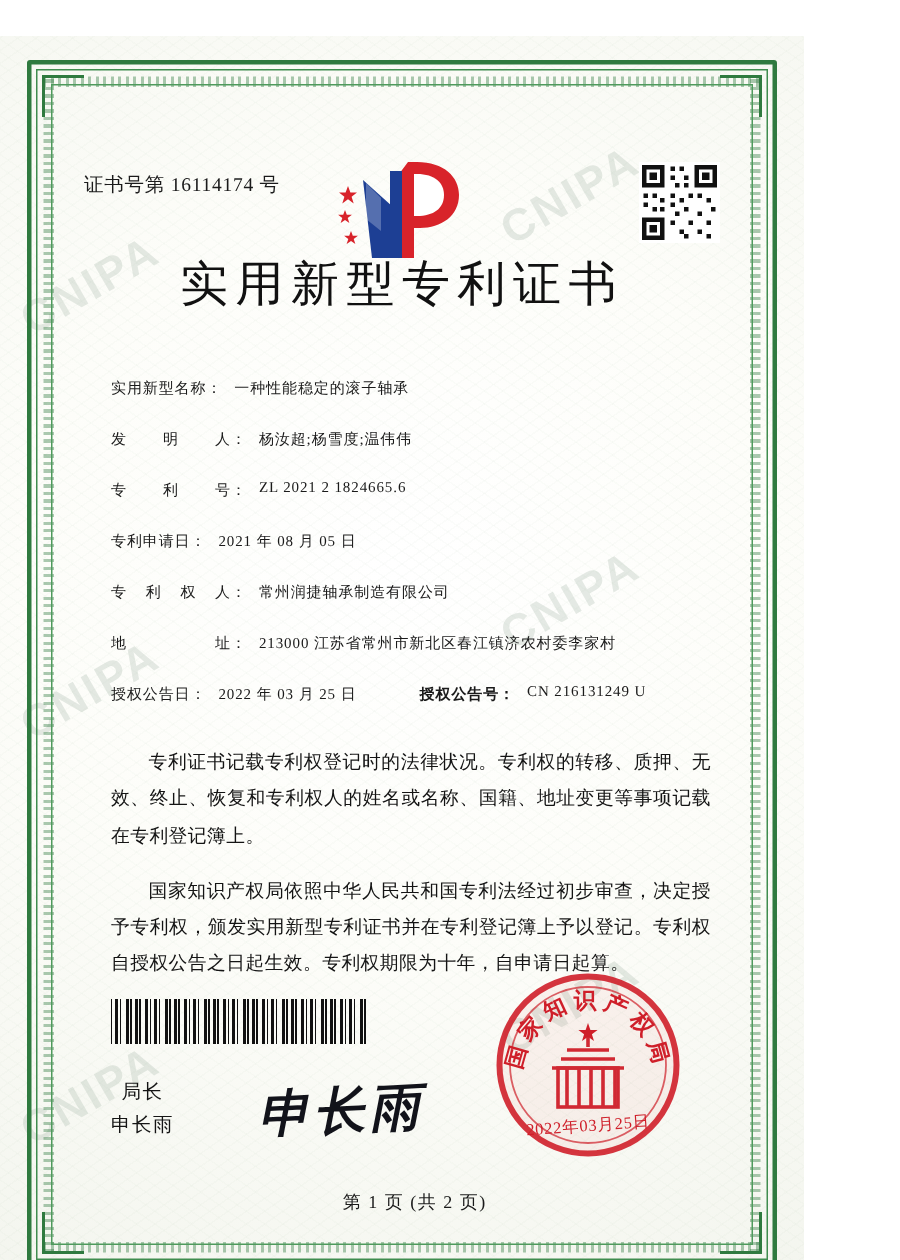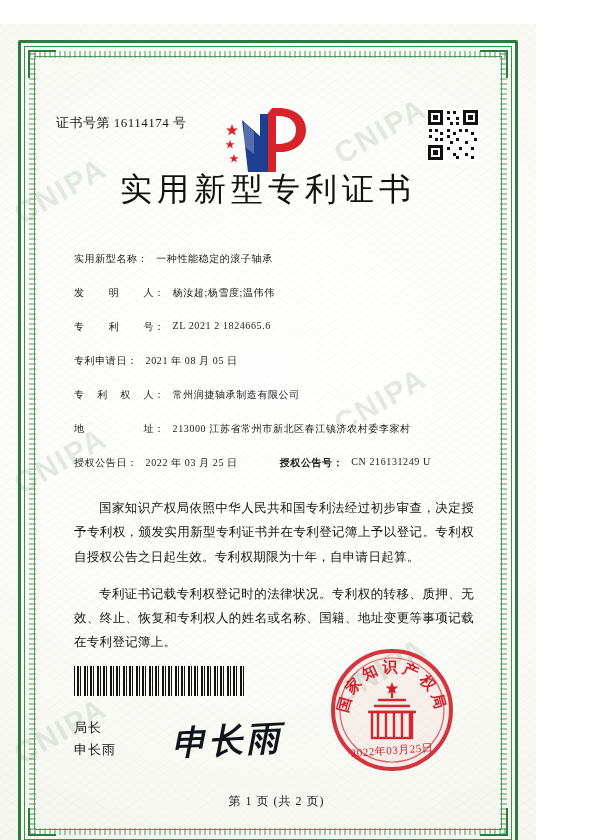--- a/index.html
+++ b/index.html
@@ -201,20 +201,21 @@
   }
 
   .signature-block {
     position: absolute;
     left: 18px;
     bottom: 56px;
     font-size: 13px;
     color: #141414;
     letter-spacing: 1px;
     line-height: 1.65;
+    text-align: center;
   }
 
   .handwriting {
     position: absolute;
     left: 116px;
     bottom: 52px;
     font-size: 34px;
     color: #12131a;
     font-family: "DejaVu Serif", serif;
     font-style: italic;
@@ -396,22 +397,22 @@
       <div class="field-row two-col">
         <span class="field-label">授权公告日：</span>
         <span class="field-value">2022 年 03 月 25 日</span>
         <span class="col2">授权公告号：</span>
         <span class="field-value">CN 216131249 U</span>
       </div>
 
     </div>
 
     <div class="paragraphs">
+      <p class="para">专利证书记载专利权登记时的法律状况。专利权的转移、质押、无效、终止、恢复和专利权人的姓名或名称、国籍、地址变更等事项记载在专利登记簿上。</p>
       <p class="para">国家知识产权局依照中华人民共和国专利法经过初步审查，决定授予专利权，颁发实用新型专利证书并在专利登记簿上予以登记。专利权自授权公告之日起生效。专利权期限为十年，自申请日起算。</p>
-      <p class="para">专利证书记载专利权登记时的法律状况。专利权的转移、质押、无效、终止、恢复和专利权人的姓名或名称、国籍、地址变更等事项记载在专利登记簿上。</p>
     </div>
 
     <div class="barcode"></div>
 
     <div class="signature-block">
       <div>局长</div>
       <div>申长雨</div>
     </div>
 
     <div class="handwriting">申长雨</div>

